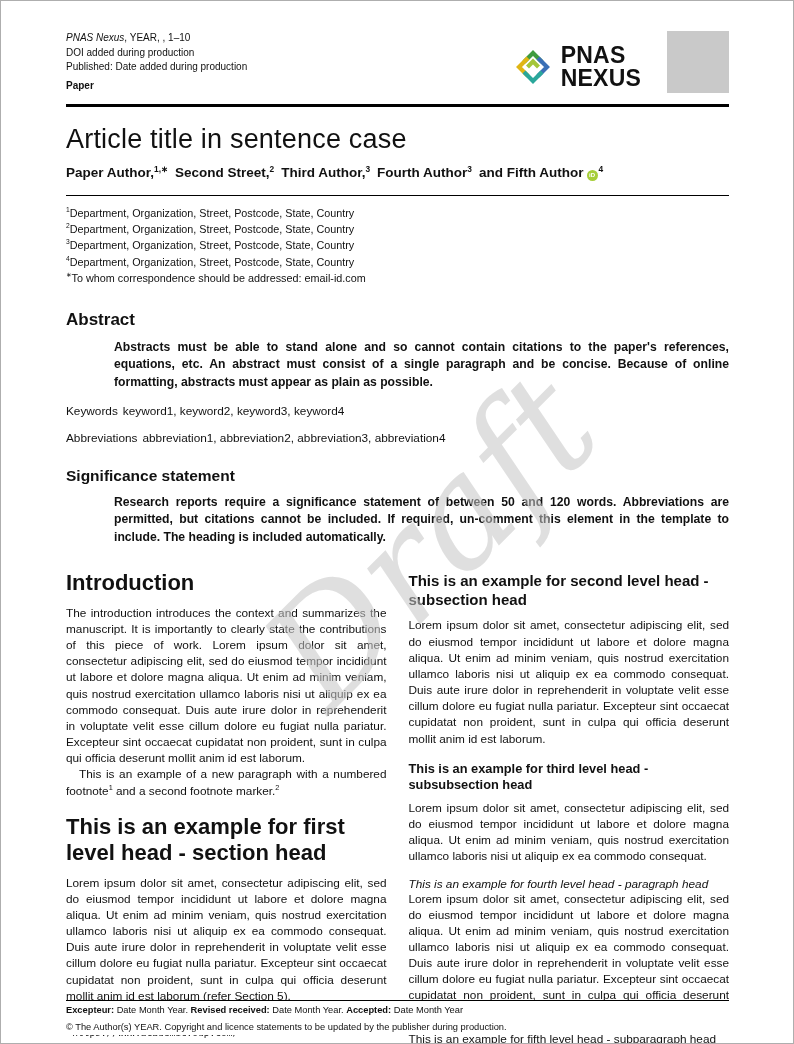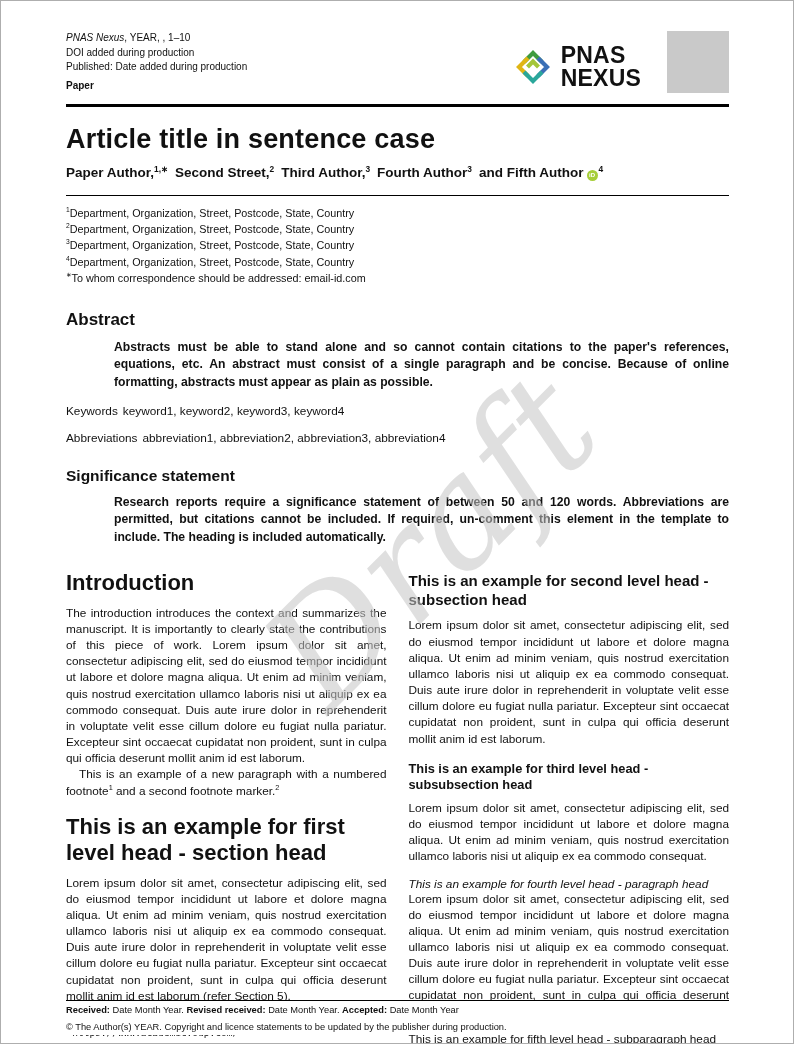--- a/index.html
+++ b/index.html
@@ -36,21 +36,21 @@
   .lm-blue       { stroke: var(--logo-blue, #3b6fb6); }
   .lm-teal       { stroke: var(--logo-teal, #2aa79b); }
   .logo-word { font-size: 23px; font-weight: bold; line-height: 0.98; letter-spacing: 0.2px; }
   .placeholder-box { width: 62px; height: 62px; background: var(--placeholder-gray, #c9c9c9); }
 
   
   .rule-thick { border-top: 3px solid #000; margin-top: 11px; }
   .rule-thin  { border-top: 1px solid #000; margin-top: 14px; }
 
   
-  .title { font-size: 27px; font-weight: bold; margin-top: 17px; letter-spacing: 0.2px; }
+  .title { font-size: 27px; font-weight: normal; margin-top: 17px; letter-spacing: 0.2px; }
   .authors { margin-top: 10px; font-size: 13.5px; font-weight: bold; }
   .author { margin-right: 7px; white-space: nowrap; }
   sup { font-size: 62%; vertical-align: super; line-height: 0; }
   .orcid {
     display: inline-block; width: 11px; height: 11px; border-radius: 50%;
     background: var(--orcid-green, #A6CE39); color: #fff; font-size: 6px;
     font-weight: bold; text-align: center; line-height: 11px; margin: 0 1px 0 3px;
   }
   .affiliations { margin-top: 9px; }
   .affil { font-size: 10.8px; line-height: 1.5; }
@@ -165,21 +165,21 @@
       <div class="h-para">This is an example for fourth level head - paragraph head</div>
       <p class="body">Lorem ipsum dolor sit amet, consectetur adipiscing elit, sed do eiusmod tempor incididunt ut labore et dolore magna aliqua. Ut enim ad minim veniam, quis nostrud exercitation ullamco laboris nisi ut aliquip ex ea commodo consequat. Duis aute irure dolor in reprehenderit in voluptate velit esse cillum dolore eu fugiat nulla pariatur. Excepteur sint occaecat cupidatat non proident, sunt in culpa qui officia deserunt mollit anim id est laborum.</p>
       <div class="h-subpara">This is an example for fifth level head - subparagraph head</div>
 
     </div>
   </div>
 
   <footer class="footer">
     <div class="f-rule"></div>
     <div class="f-line">
-      <span class="f-label">Received:</span>
+      <span class="f-label">Excepteur:</span>
       <span>Date Month Year.</span>
       <span class="f-label">Revised received:</span>
       <span>Date Month Year.</span>
       <span class="f-label">Accepted:</span>
       <span>Date Month Year</span>
     </div>
     <div class="f-line">© The Author(s) YEAR. Copyright and licence statements to be updated by the publisher during production.</div>
   </footer>
 
 </div>

